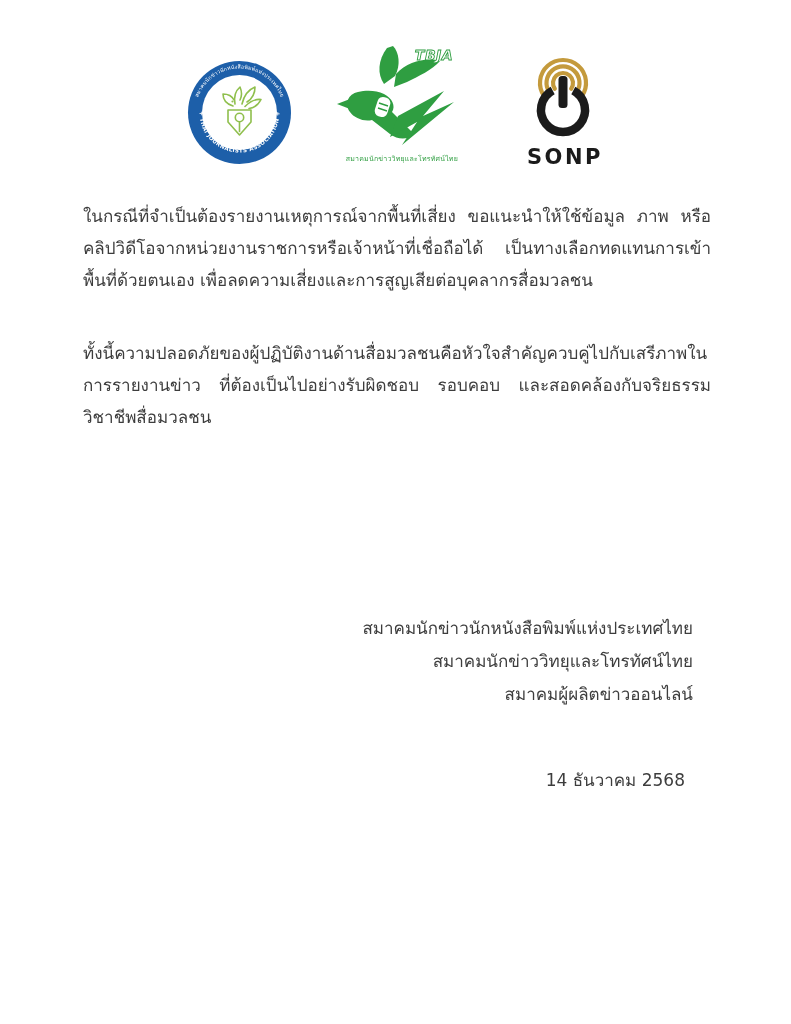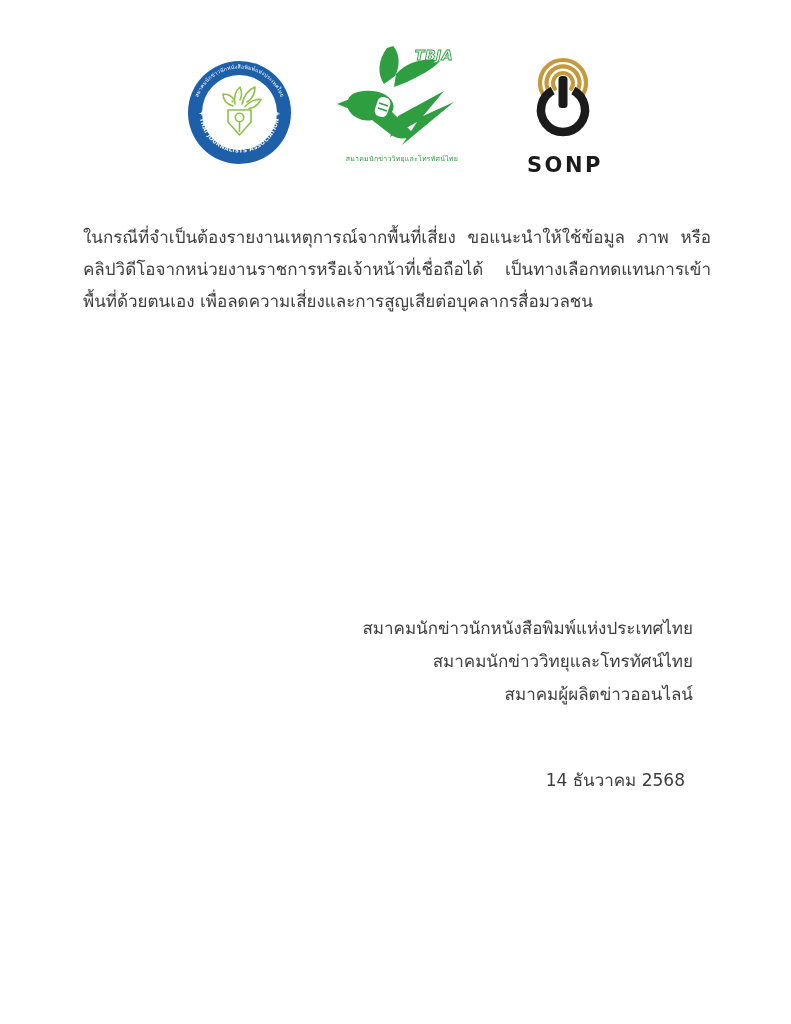--- a/index.html
+++ b/index.html
@@ -29,34 +29,33 @@
     color:#2f9e41;
     white-space:nowrap;
     letter-spacing:.2px;
     margin-top:1px;
   }
   .sonp-label {
     font-size:21px;
     font-weight:bold;
     letter-spacing:2.5px;
     color:#1b1b1b;
-    margin-top:10px;
+    margin-top:2px;
     font-family:"DejaVu Sans", sans-serif;
   }
 
   
   .content {
     position:absolute;
     left:83px;
     top:200px;
     width:628px;
     font-size:17px;
     line-height:32px;
     text-align:justify;
-    margin-top:21px;
   }
   .content p { margin:0 0 41px 0; }
 
   .signatures {
     position:absolute;
     top:612px;
     right:98px;
     text-align:right;
     font-size:17px;
     line-height:33px;
@@ -126,20 +125,21 @@
         <path d="M17.1,41.1 A23,23 0 1 1 54.9,41.1"></path>
       </g>
       <path d="M46.3,35.6 A22,22 0 1 1 25.7,35.6" stroke="#1b1b1b" stroke-width="8.5" fill="none" stroke-linecap="butt"></path>
       <rect x="31.5" y="21" width="9" height="32" rx="3.5" fill="#1b1b1b"></rect>
     </svg>
     <div class="sonp-label">SONP</div>
   </div>
 
   <div class="content">
     <p>ในกรณีที่จำเป็นต้องรายงานเหตุการณ์จากพื้นที่เสี่ยง ขอแนะนำให้ใช้ข้อมูล ภาพ หรือคลิปวิดีโอจากหน่วยงานราชการหรือเจ้าหน้าที่เชื่อถือได้ เป็นทางเลือกทดแทนการเข้าพื้นที่ด้วยตนเอง เพื่อลดความเสี่ยงและการสูญเสียต่อบุคลากรสื่อมวลชน</p>
+    <p>ทั้งนี้ความปลอดภัยของผู้ปฏิบัติงานด้านสื่อมวลชนคือหัวใจสำคัญควบคู่ไปกับเสรีภาพในการรายงานข่าว ที่ต้องเป็นไปอย่างรับผิดชอบ รอบคอบ และสอดคล้องกับจริยธรรมวิชาชีพสื่อมวลชน</p>
   </div>
 
   <div class="signatures">
     <div>สมาคมนักข่าวนักหนังสือพิมพ์แห่งประเทศไทย</div>
     <div>สมาคมนักข่าววิทยุและโทรทัศน์ไทย</div>
     <div>สมาคมผู้ผลิตข่าวออนไลน์</div>
   </div>
 
   <div class="date-line">14 ธันวาคม 2568</div>
 

